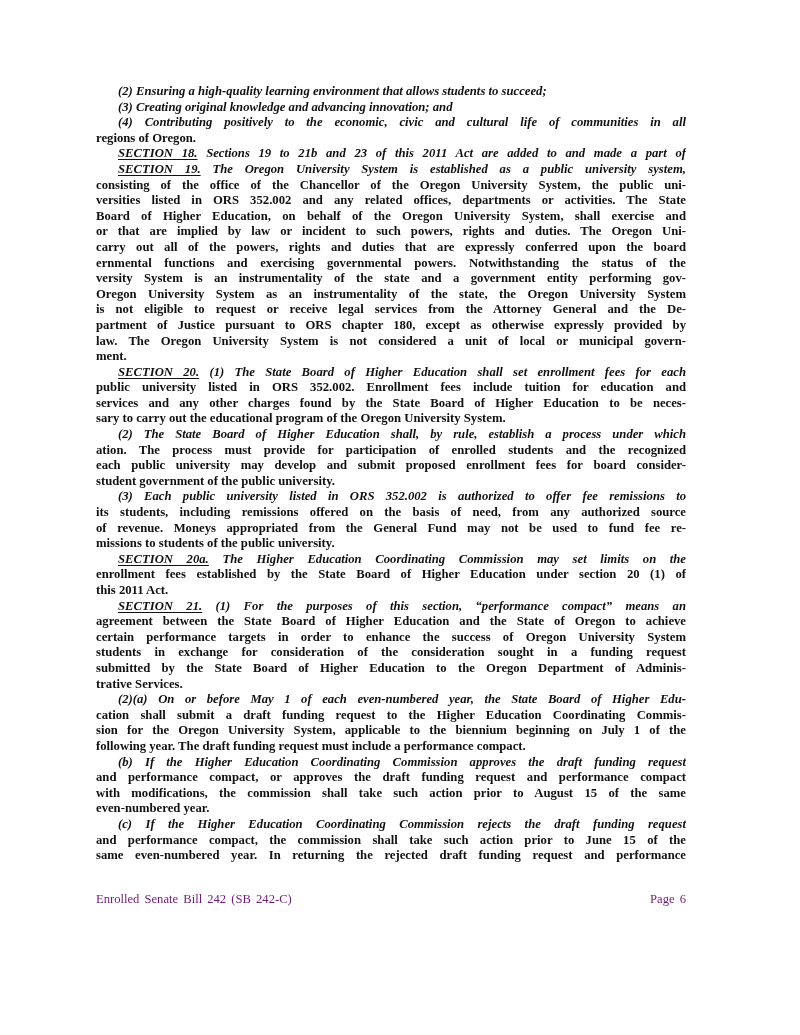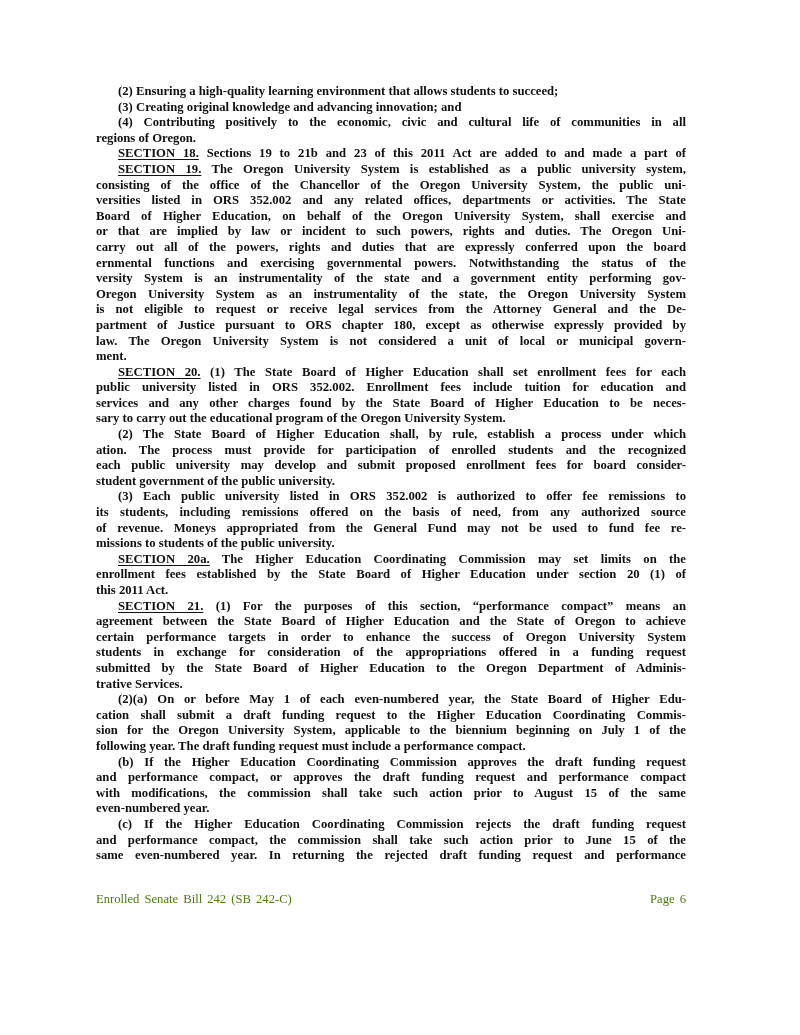--- a/index.html
+++ b/index.html
@@ -36,34 +36,35 @@
     white-space: normal;
   }
   .line.just::after {
     content: "";
     display: inline-block;
     width: 100%;
     height: 0;
   }
   .line.indent {
     padding-left: 22px;
+    font-style: italic;
   }
   .underline {
     text-decoration: underline;
     text-decoration-thickness: 1.3px;
     text-underline-offset: 2px;
   }
   .footer {
     position: absolute;
     left: 96px;
     top: 892px;
     width: 590px;
     display: flex;
     justify-content: space-between;
-    color: #4d7c0f;
+    color: #701a75;
     font-weight: normal;
     font-size: 12.6px;
     line-height: 15px;
     word-spacing: 2px;
   }
 </style>
 </head>
 <body>
 
 <div class="page">
@@ -97,21 +98,21 @@
       <div class="line indent just">(3) Each public university listed in ORS 352.002 is authorized to offer fee remissions to</div>
       <div class="line just">its students, including remissions offered on the basis of need, from any authorized source</div>
       <div class="line just">of revenue. Moneys appropriated from the General Fund may not be used to fund fee re-</div>
       <div class="line">missions to students of the public university.</div>
       <div class="line indent just"><span class="underline">SECTION 20a.</span> The Higher Education Coordinating Commission may set limits on the</div>
       <div class="line just">enrollment fees established by the State Board of Higher Education under section 20 (1) of</div>
       <div class="line">this 2011 Act.</div>
       <div class="line indent just"><span class="underline">SECTION 21.</span> (1) For the purposes of this section, “performance compact” means an</div>
       <div class="line just">agreement between the State Board of Higher Education and the State of Oregon to achieve</div>
       <div class="line just">certain performance targets in order to enhance the success of Oregon University System</div>
-      <div class="line just">students in exchange for consideration of the appropriations offered in a funding request</div>
+      <div class="line just">students in exchange for consideration of the consideration sought in a funding request</div>
       <div class="line just">submitted by the State Board of Higher Education to the Oregon Department of Adminis-</div>
       <div class="line">trative Services.</div>
       <div class="line indent just">(2)(a) On or before May 1 of each even-numbered year, the State Board of Higher Edu-</div>
       <div class="line just">cation shall submit a draft funding request to the Higher Education Coordinating Commis-</div>
       <div class="line just">sion for the Oregon University System, applicable to the biennium beginning on July 1 of the</div>
       <div class="line">following year. The draft funding request must include a performance compact.</div>
       <div class="line indent just">(b) If the Higher Education Coordinating Commission approves the draft funding request</div>
       <div class="line just">and performance compact, or approves the draft funding request and performance compact</div>
       <div class="line just">with modifications, the commission shall take such action prior to August 15 of the same</div>
       <div class="line">even-numbered year.</div>

